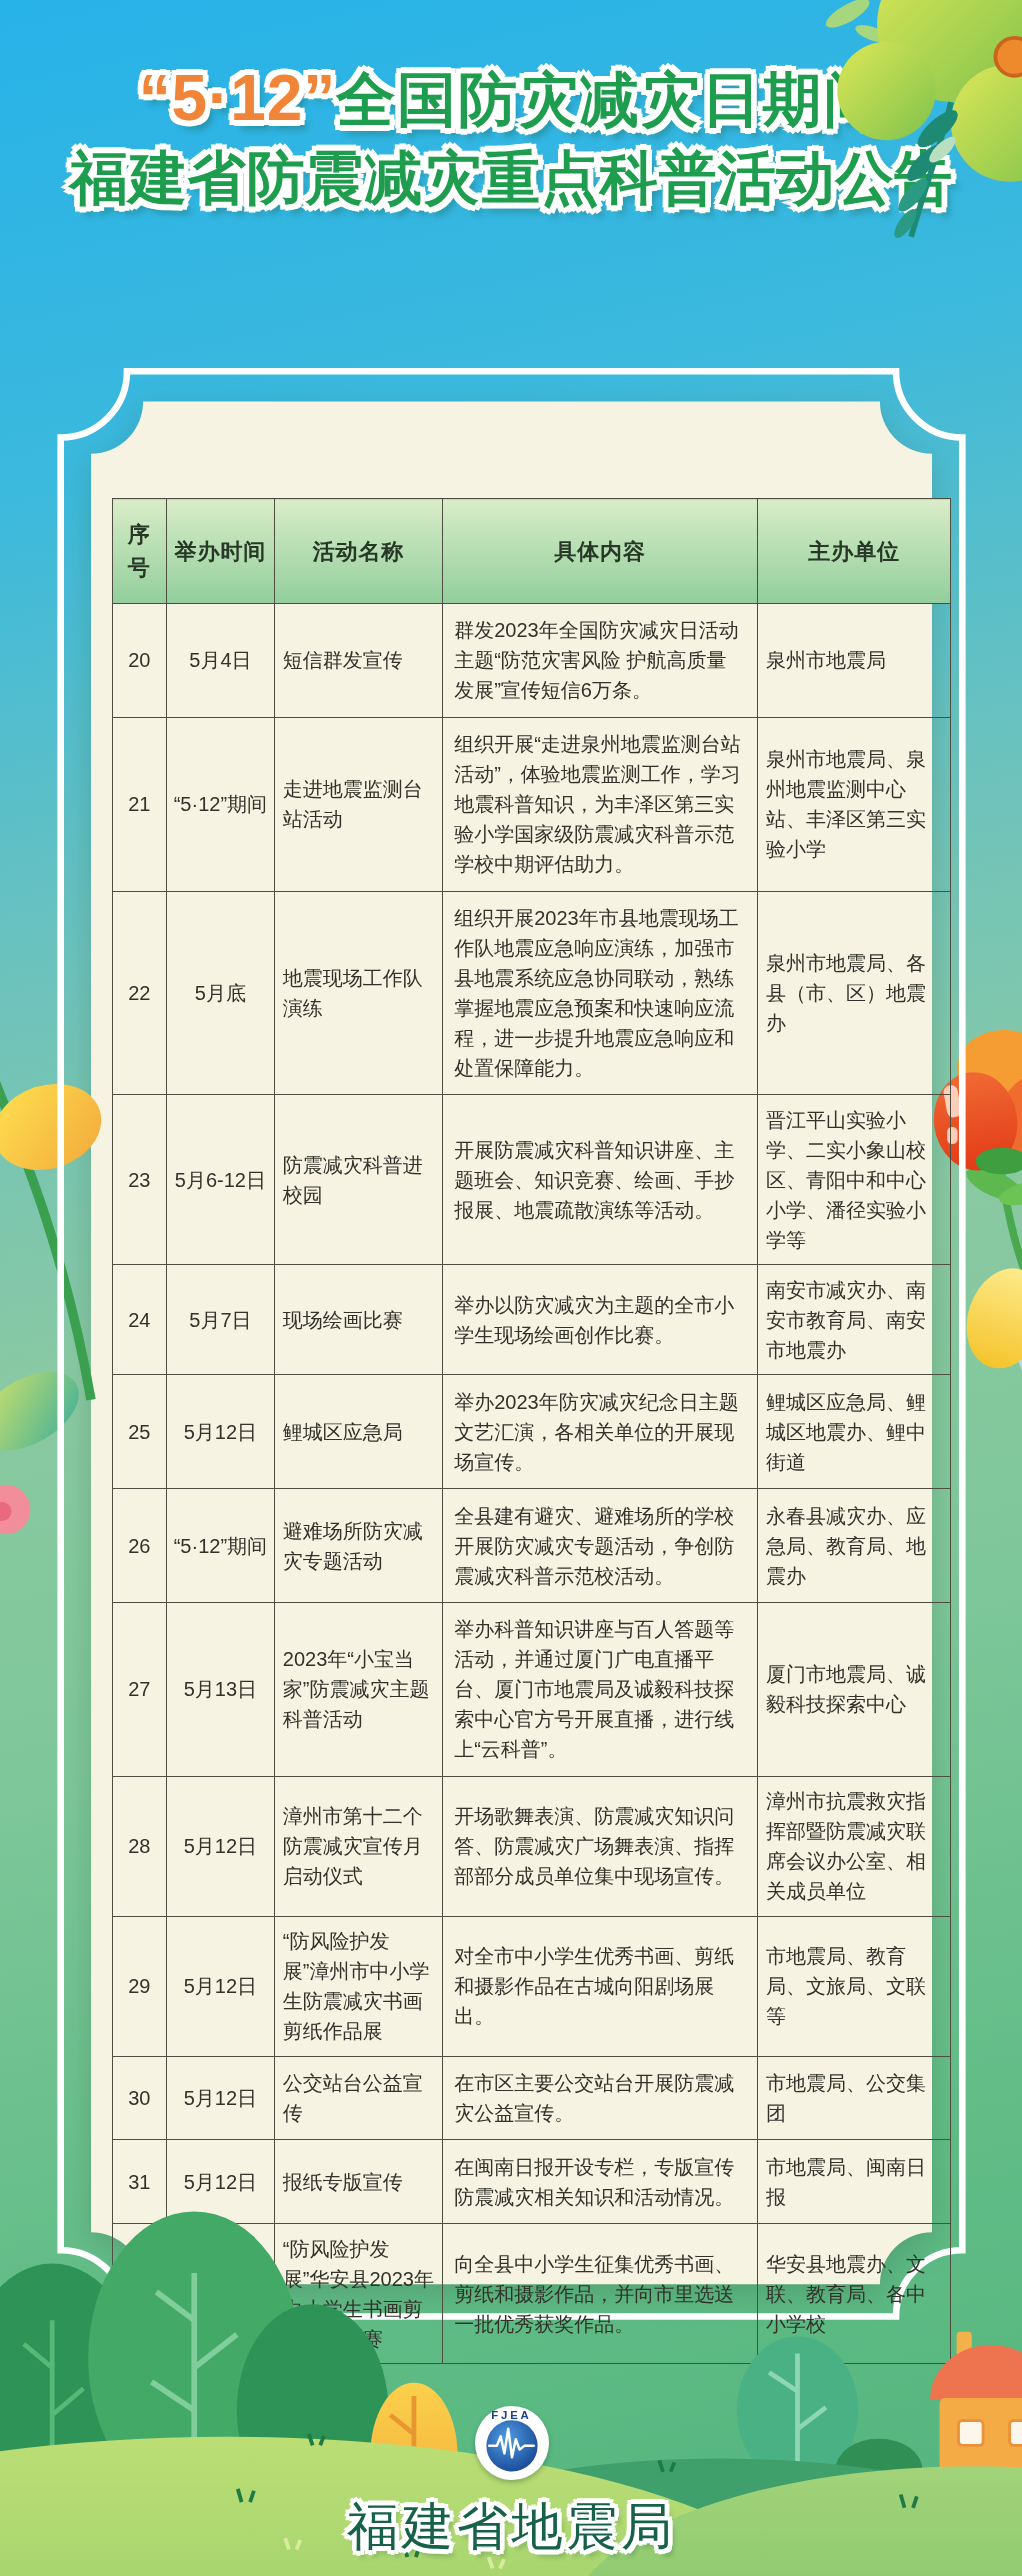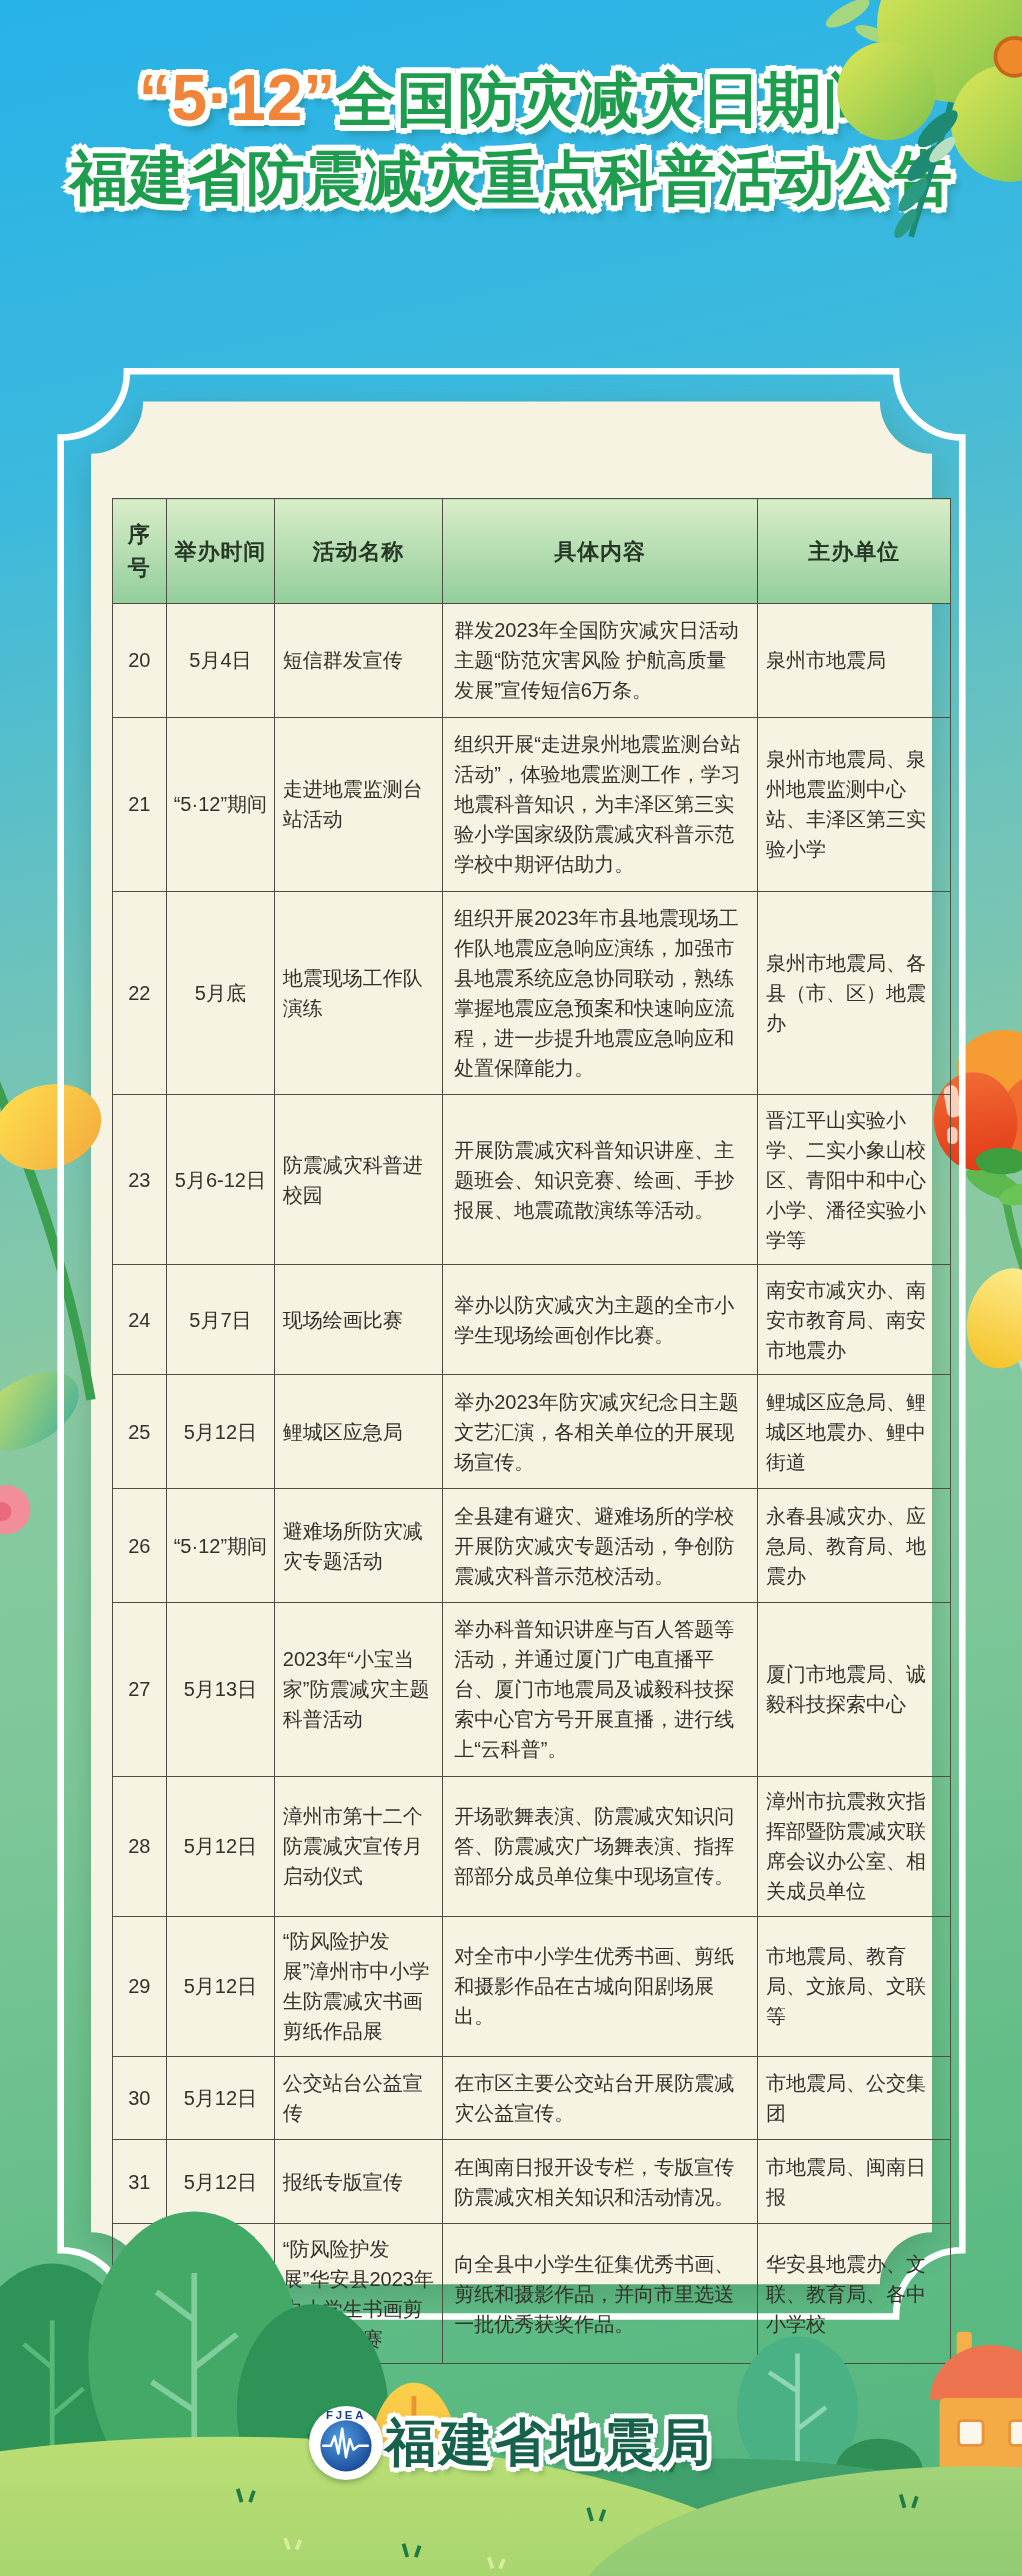--- a/index.html
+++ b/index.html
@@ -35,27 +35,27 @@
   td.col-no{width:45px;text-align:center;padding:9.5px 1.9px;}
   td.col-time{width:100px;text-align:center;padding:9.5px 3.8px;margin-top:41px;}
   td.col-name{width:159px;text-align:left;padding:9.5px 7.6px;}
   td.col-content{width:307px;text-align:left;padding:11.4px 11.4px;margin-top:35px;}
   td.col-organizer{width:184px;text-align:left;padding:9.5px 7.6px;}
   th.h-no{width:45px}th.h-time{width:100px}th.h-name{width:159px}
   th.h-content{width:307px}th.h-org{width:184px}
 
   
   .footer{position:absolute;left:0;right:0;top:2406px;z-index:60;
-    display:flex;align-items:center;justify-content:center;gap:2px;}
+    display:flex;align-items:center;justify-content:center;gap:13px;flex-direction:column;}
   .badge{position:relative;width:74px;height:74px;border-radius:50%;
     background:#ffffff;box-shadow:0 2.8px 5.7px rgba(20,60,40,.3);flex:0 0 auto;}
   .badge .fjea{position:absolute;top:2.8px;left:0;right:0;text-align:center;
     font-size:11.4px;font-weight:bold;color:#1a3f8f;letter-spacing:2.8px;}
   .badge svg{position:absolute;left:0;top:0;}
-  .org-name{font-size:51px;font-weight:bold;color:#17614a;letter-spacing:3.8px;
+  .org-name{font-size:51px;font-weight:normal;color:#17614a;letter-spacing:3.8px;
     -webkit-text-stroke:5.7px #ffffff;paint-order:stroke fill;
     text-shadow:-3.8px -3.8px 0 #fff,3.8px -3.8px 0 #fff,-3.8px 3.8px 0 #fff,3.8px 3.8px 0 #fff,
       -4.7px 0 0 #fff,4.7px 0 0 #fff,0 -4.7px 0 #fff,0 4.7px 0 #fff,
       4.7px 6.6px 5.7px rgba(22,80,46,.35);}
 
   .z10{z-index:10}.z20{z-index:20}.z30{z-index:30}.z50{z-index:50}
 </style>
 </head>
 <body>
 

